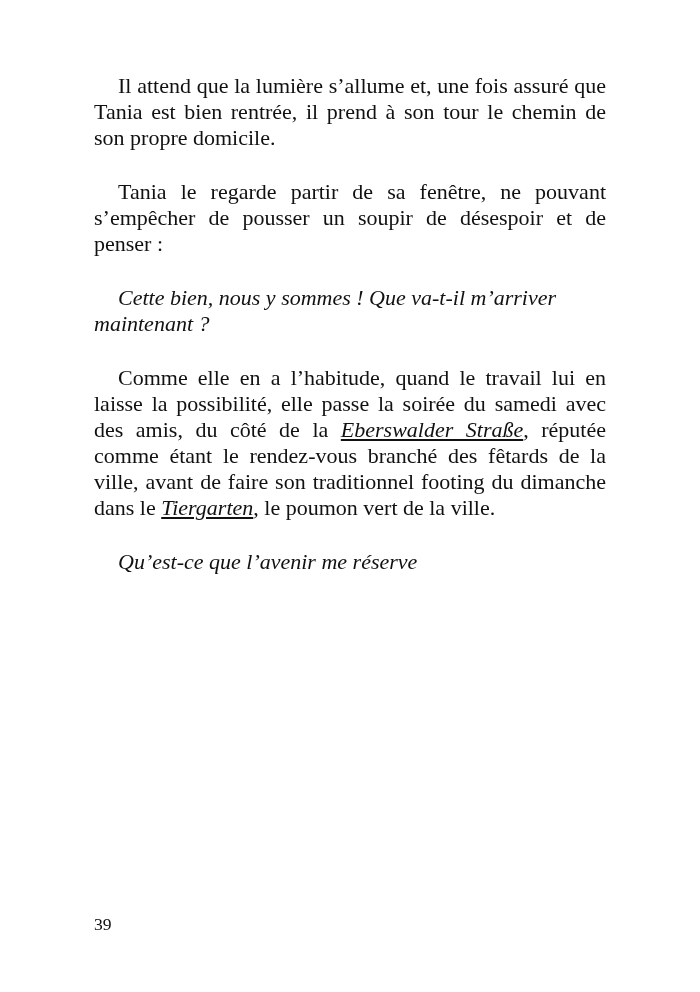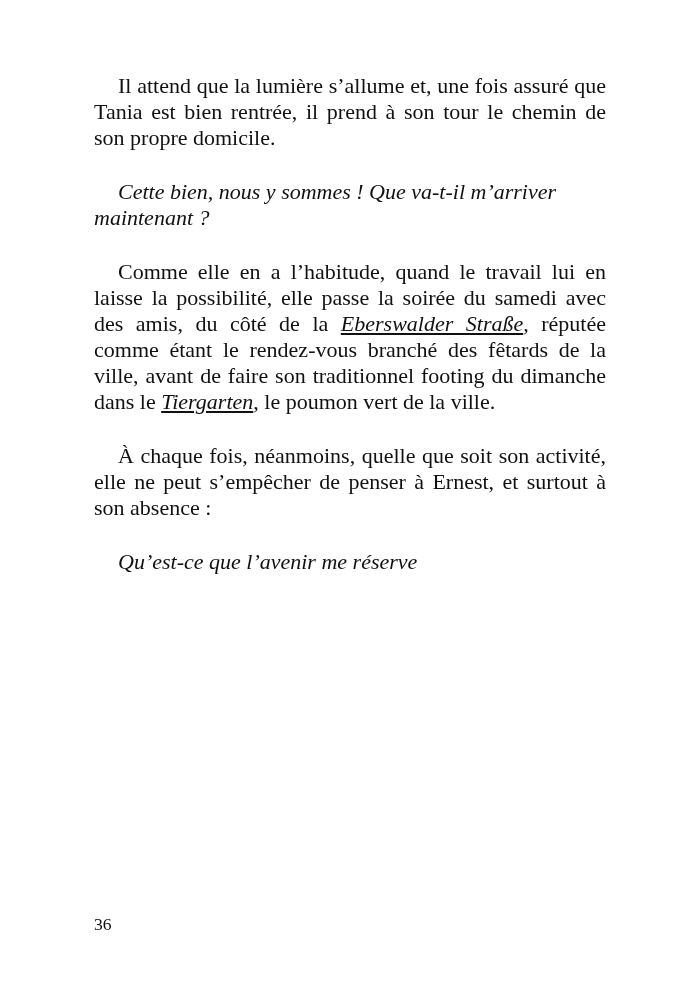--- a/index.html
+++ b/index.html
@@ -44,19 +44,19 @@
       top: 914px;
       font-size: 17.6px;
       line-height: 20px;
     }
   </style>
 </head>
 <body>
 
 <div class="page">
   <p class="para p1">Il attend que la lumière s’allume et, une fois assuré que Tania est bien rentrée, il prend à son tour le chemin de son propre domicile.</p>
+  <p class="para p2">Tania le regarde partir de sa fenêtre, ne pouvant s’empêcher de pousser un soupir de désespoir et de penser :</p>
   <p class="para thought p3">Cette bien, nous y sommes ! Que va-t-il m’arriver maintenant ?</p>
   <p class="para p4"><span>Comme elle en a l’habitude, quand le travail lui en laisse la possibilité, elle passe la soirée du samedi avec des amis, du côté de la </span><span class="it">Eberswalder Straße</span><span>, réputée comme étant le rendez-vous branché des fêtards de la ville, avant de faire son traditionnel footing du dimanche dans le </span><span class="it">Tiergarten</span><span>, le poumon vert de la ville.</span></p>
-  <p class="para p5">À chaque fois, néanmoins, quelle que soit son activité, elle ne peut s’empêcher de penser à Ernest, et surtout à son absence :</p>
   <p class="para thought">Qu’est-ce que l’avenir me réserve</p>
 </div>
 
-<div class="folio">36</div>
+<div class="folio">39</div>
 
 </body></html>

